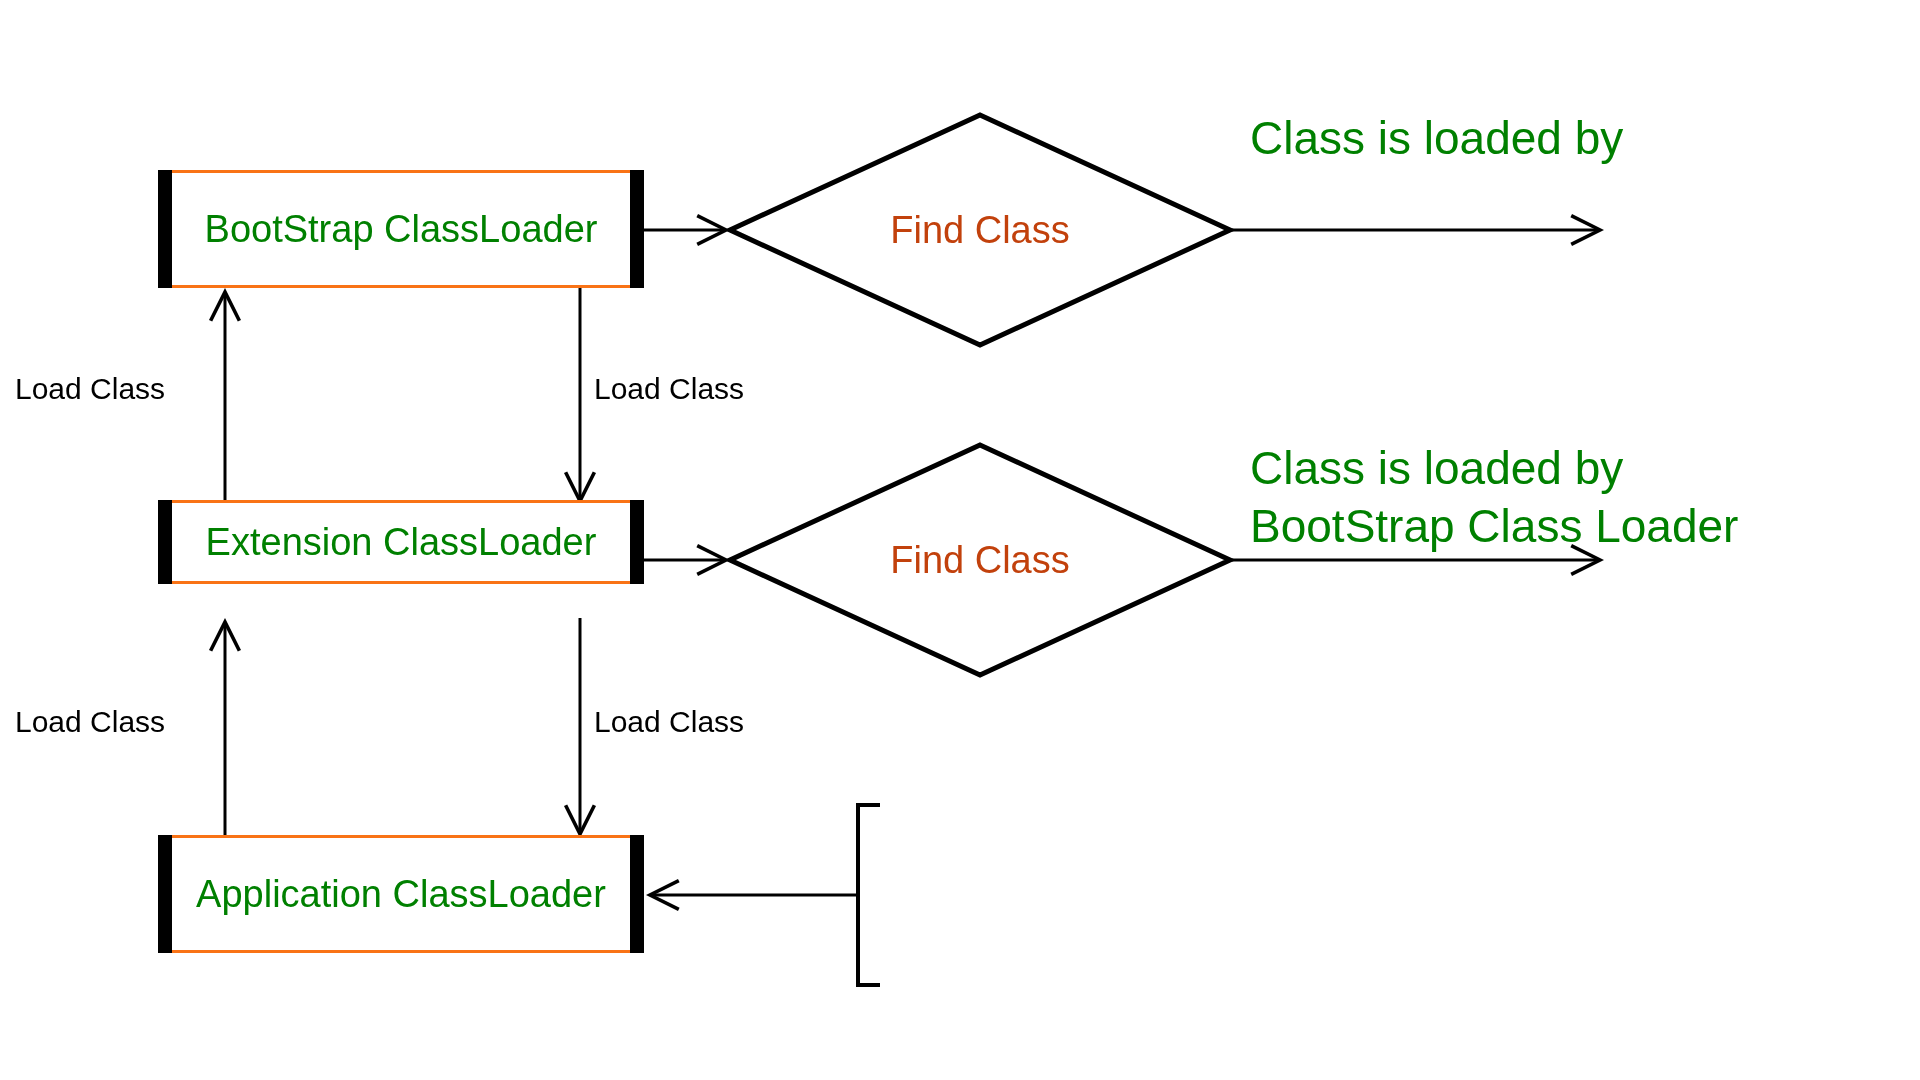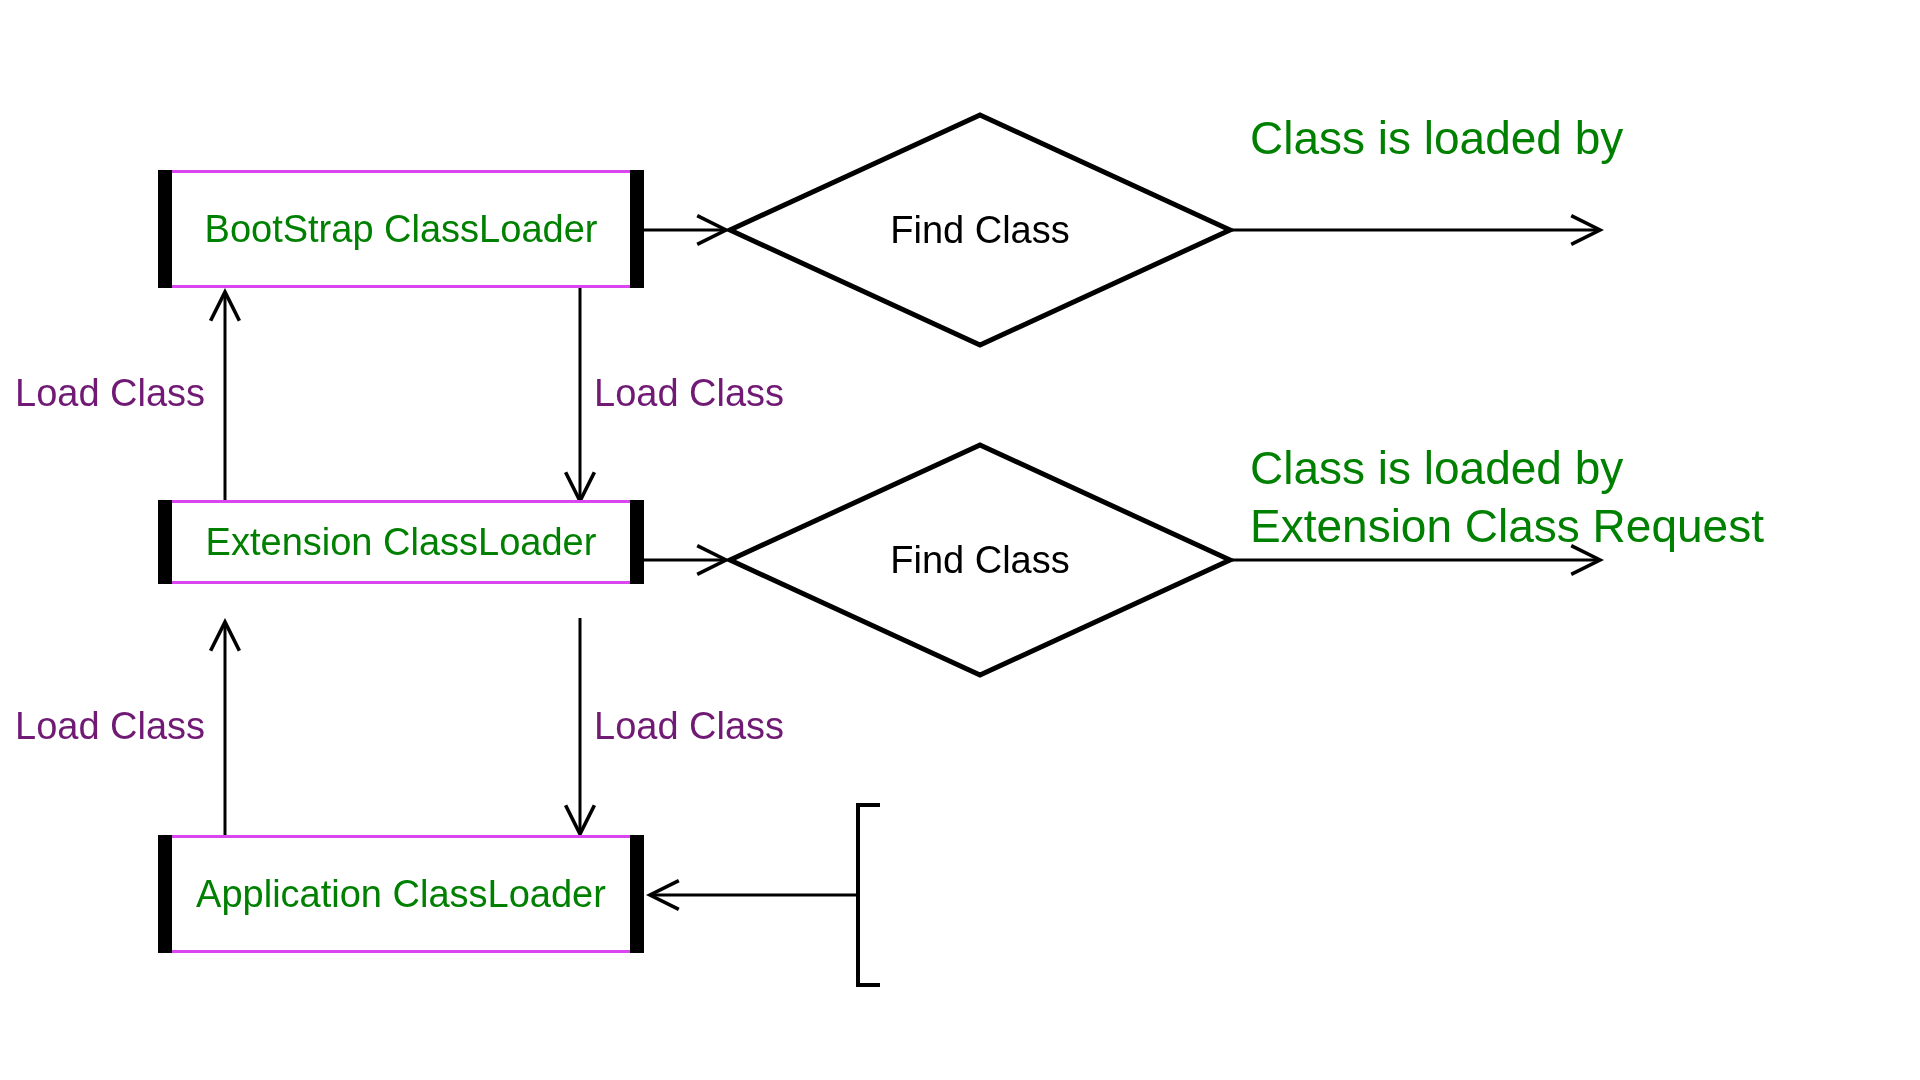--- a/index.html
+++ b/index.html
@@ -11,21 +11,21 @@
       position: relative;
       overflow: hidden;
     }
     .diagram {
       position: relative;
       width: 1920px;
       height: 1080px;
     }
     .box {
       position: absolute;
-      border: 3px solid #d946ef;
+      border: 3px solid #f97316;
       background: #fff;
       display: flex;
       align-items: center;
       justify-content: center;
     }
     .box-edge-left, .box-edge-right {
       position: absolute;
       top: -3px;
       bottom: -3px;
       width: 14px;
@@ -34,41 +34,41 @@
     .box-edge-left { left: -3px; }
     .box-edge-right { right: -3px; }
     .box-label {
       color: #008000;
       font-size: 38px;
       font-weight: 500;
       white-space: nowrap;
     }
     .side-label {
       position: absolute;
-      color: #701a75;
-      font-size: 38px;
+      color: #000000;
+      font-size: 30px;
       font-weight: 500;
       white-space: nowrap;
     }
     .result-label {
       position: absolute;
       color: #008000;
       font-size: 46px;
       font-weight: 500;
       line-height: 1.25;
     }
     svg.overlay {
       position: absolute;
       left: 0; top: 0;
       width: 1920px;
       height: 1080px;
       pointer-events: none;
     }
     .diamond-label {
-      color: #000000;
+      color: #c2410c;
       font-size: 38px;
       font-weight: 500;
     }
     .diamond-text {
       position: absolute;
       display: flex;
       align-items: center;
       justify-content: center;
     }
   </style>
@@ -138,16 +138,16 @@
   <div class="side-label" style="left:594px; top:372px;">Load Class</div>
   <div class="side-label" style="left:15px; top:705px;">Load Class</div>
   <div class="side-label" style="left:594px; top:705px;">Load Class</div>
 
 
   <div class="result-label" style="left:1250px; top:110px;">
     <div>Class is loaded by</div>
   </div>
   <div class="result-label" style="left:1250px; top:440px;">
     <div>Class is loaded by</div>
-    <div>Extension Class Request</div>
+    <div>BootStrap Class Loader</div>
   </div>
 
 </div>
 
 </body></html>

